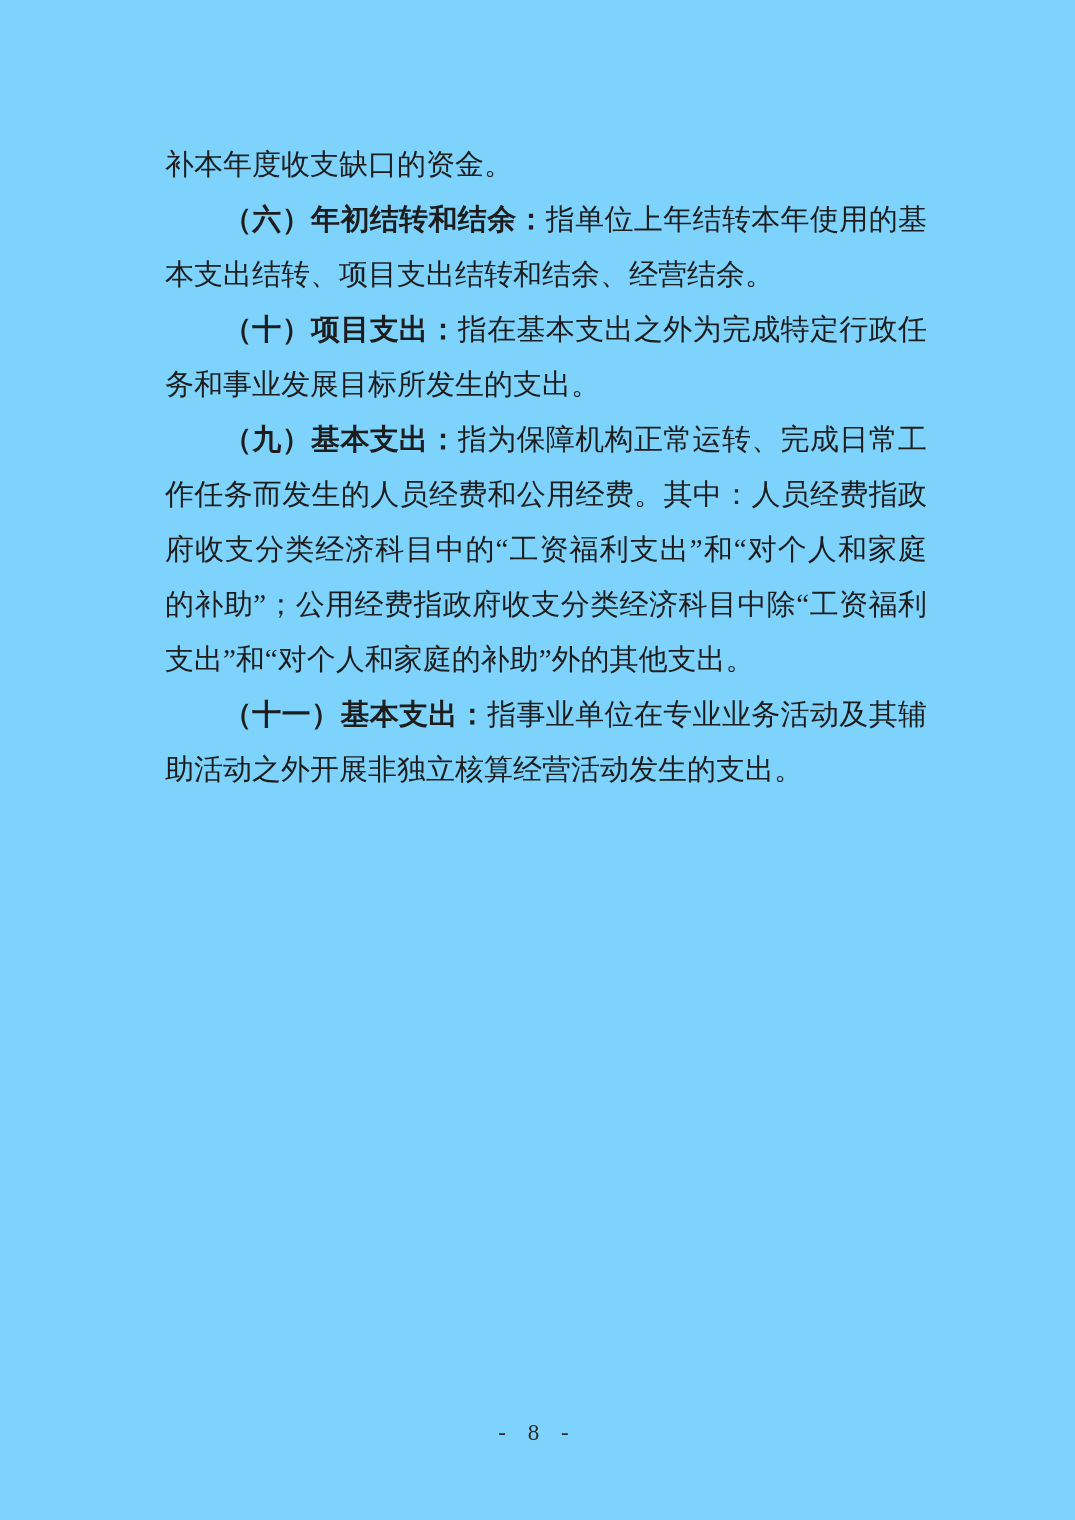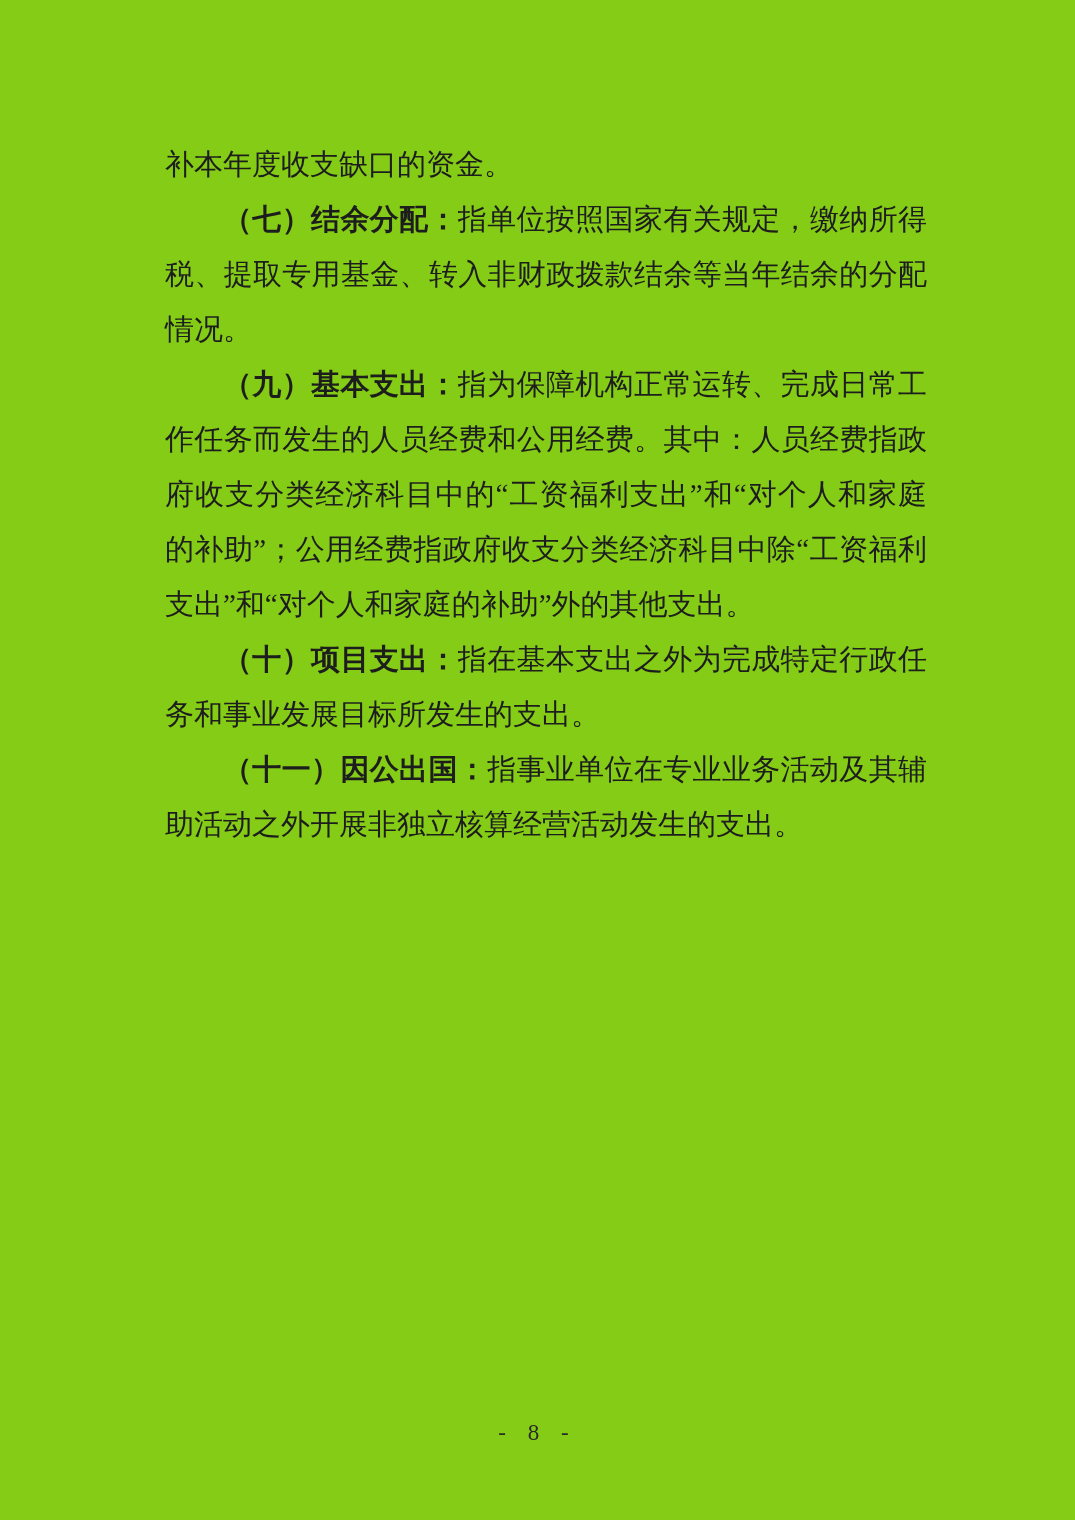--- a/index.html
+++ b/index.html
@@ -5,21 +5,21 @@
   html, body {
     margin: 0;
     padding: 0;
     background: #e8e8e8;
   }
   .page {
     position: relative;
     width: 1075px;
     height: 1520px;
     margin: 0 auto;
-    background: #84cc16;
+    background: #7dd3fc;
     overflow: hidden;
     font-family: "Liberation Serif", "DejaVu Serif", serif;
   }
   .text-block {
     position: absolute;
     left: 165px;
     top: 0;
     width: 762px;
     padding-top: 137px;
     color: #1d1d1d;
@@ -50,21 +50,21 @@
     letter-spacing: 8px;
     line-height: 30px;
   }
 </style>
 </head>
 <body>
 
 <div class="page">
   <main class="text-block" id="paragraphs">
       <p class="para"><span>补本年度收支缺口的资金。</span></p>
-      <p class="para indent"><b>（七）结余分配：</b><span>指单位按照国家有关规定，缴纳所得税、提取专用基金、转入非财政拨款结余等当年结余的分配情况。</span></p>
+      <p class="para indent"><b>（六）年初结转和结余：</b><span>指单位上年结转本年使用的基本支出结转、项目支出结转和结余、经营结余。</span></p>
+      <p class="para indent"><b>（十）项目支出：</b><span>指在基本支出之外为完成特定行政任务和事业发展目标所发生的支出。</span></p>
       <p class="para indent"><b>（九）基本支出：</b><span>指为保障机构正常运转、完成日常工作任务而发生的人员经费和公用经费。其中：人员经费指政府收支分类经济科目中的“工资福利支出”和“对个人和家庭的补助”；公用经费指政府收支分类经济科目中除“工资福利支出”和“对个人和家庭的补助”外的其他支出。</span></p>
-      <p class="para indent"><b>（十）项目支出：</b><span>指在基本支出之外为完成特定行政任务和事业发展目标所发生的支出。</span></p>
-      <p class="para indent"><b>（十一）因公出国：</b><span>指事业单位在专业业务活动及其辅助活动之外开展非独立核算经营活动发生的支出。</span></p>
+      <p class="para indent"><b>（十一）基本支出：</b><span>指事业单位在专业业务活动及其辅助活动之外开展非独立核算经营活动发生的支出。</span></p>
     </main>
   <footer class="page-footer">
     <span>- 8 -</span>
   </footer>
 </div>
 
 </body></html>

